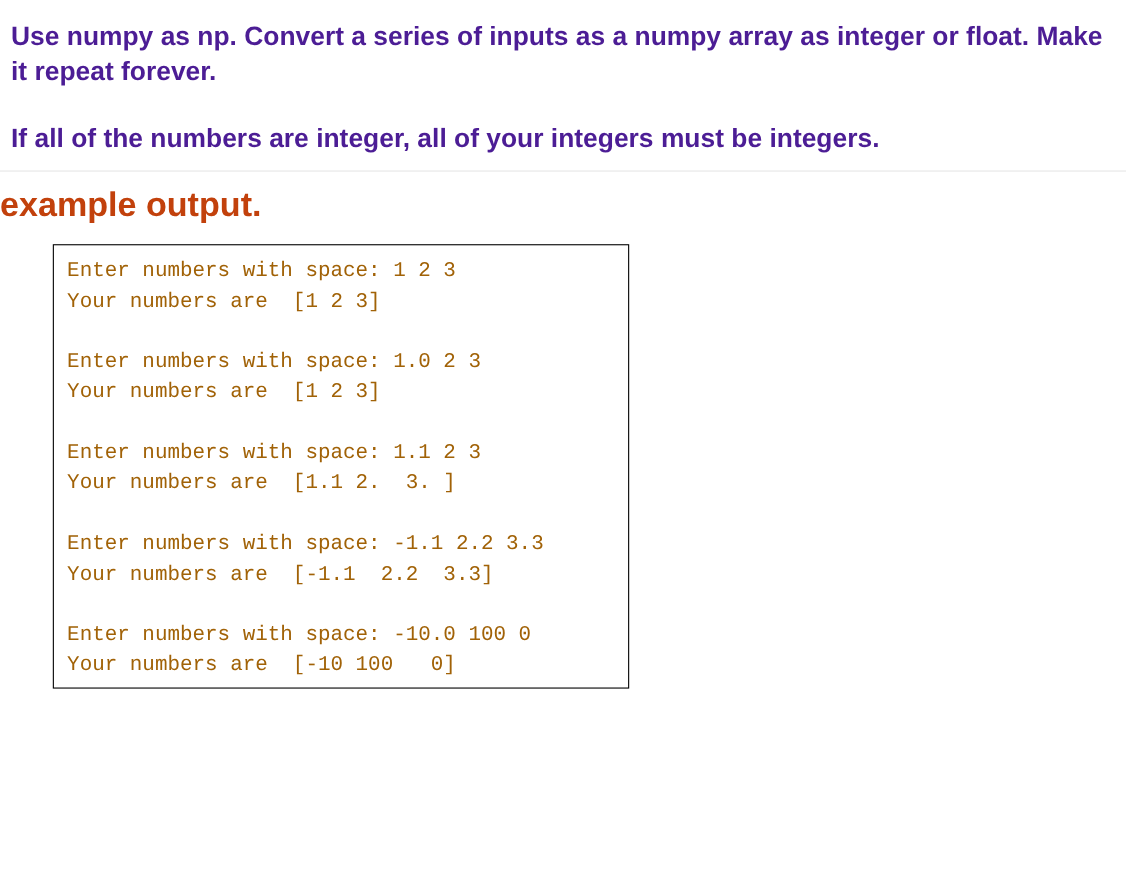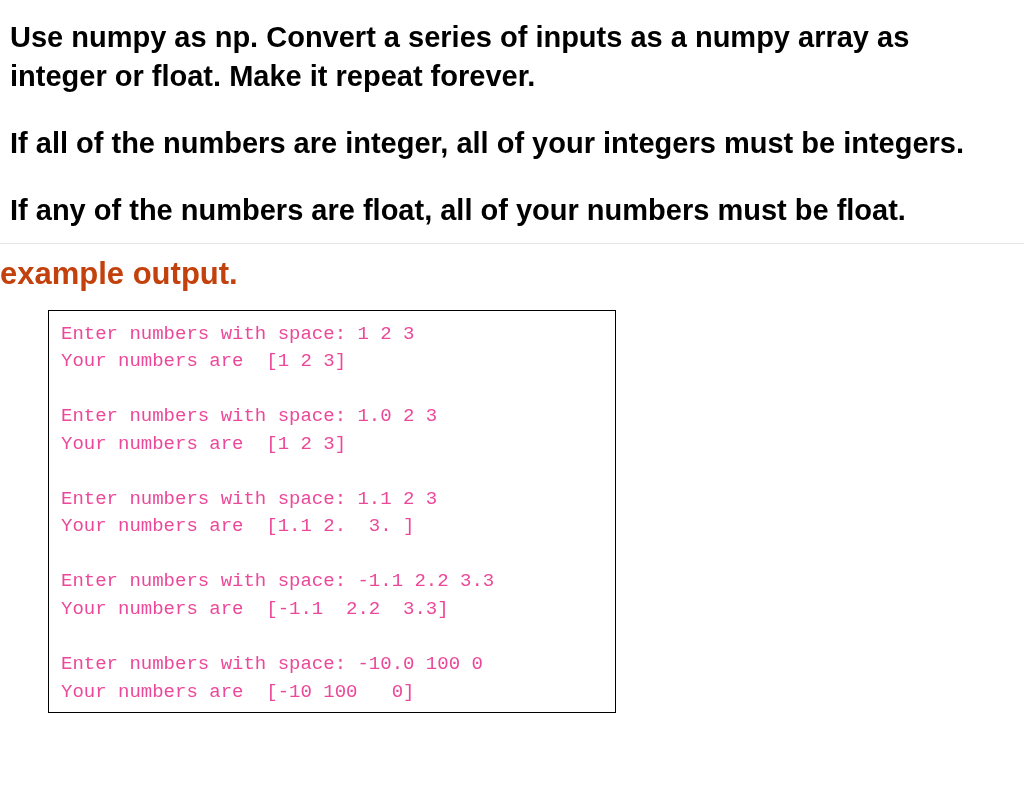--- a/index.html
+++ b/index.html
@@ -11,59 +11,58 @@
       font-family: Arial, Helvetica, sans-serif;
       background: #ffffff;
       width: 1024px;
       height: 802px;
       overflow: hidden;
     }
     .instructions {
       padding: 18px 10px 0 10px;
     }
     .instructions p {
-      font-size: 29px;
+      font-size: 24px;
       font-weight: bold;
-      color: #000000;
+      color: #4c1d95;
       line-height: 1.35;
       margin-bottom: 28px;
     }
     .instructions p:last-child {
       margin-bottom: 12px;
     }
     .divider {
       border: none;
       border-top: 1px solid #e6e6e6;
       margin: 0;
     }
     .example-header {
       font-size: 31px;
       font-weight: bold;
       color: #c2410c;
       padding: 12px 0 18px 0;
     }
     .code-block {
       margin-left: 48px;
       border: 1px solid #000000;
-      width: 568px;
+      width: 524px;
       padding: 10px 12px 6px 12px;
       font-family: "Courier New", Courier, monospace;
       font-size: 19px;
       line-height: 1.45;
-      color: #ec4899;
+      color: #a16207;
       white-space: pre;
     }
   </style>
 </head>
 <body>
 
 <div class="instructions">
   <p>Use numpy as np. Convert a series of inputs as a numpy array as integer or float. Make it repeat forever.</p>
   <p>If all of the numbers are integer, all of your integers must be integers.</p>
-  <p>If any of the numbers are float, all of your numbers must be float.</p>
 </div>
 
 <hr class="divider">
 
 <div class="example-header">example output.</div>
 
 <div class="code-block">Enter numbers with space: 1 2 3
 Your numbers are  [1 2 3]
 
 Enter numbers with space: 1.0 2 3

